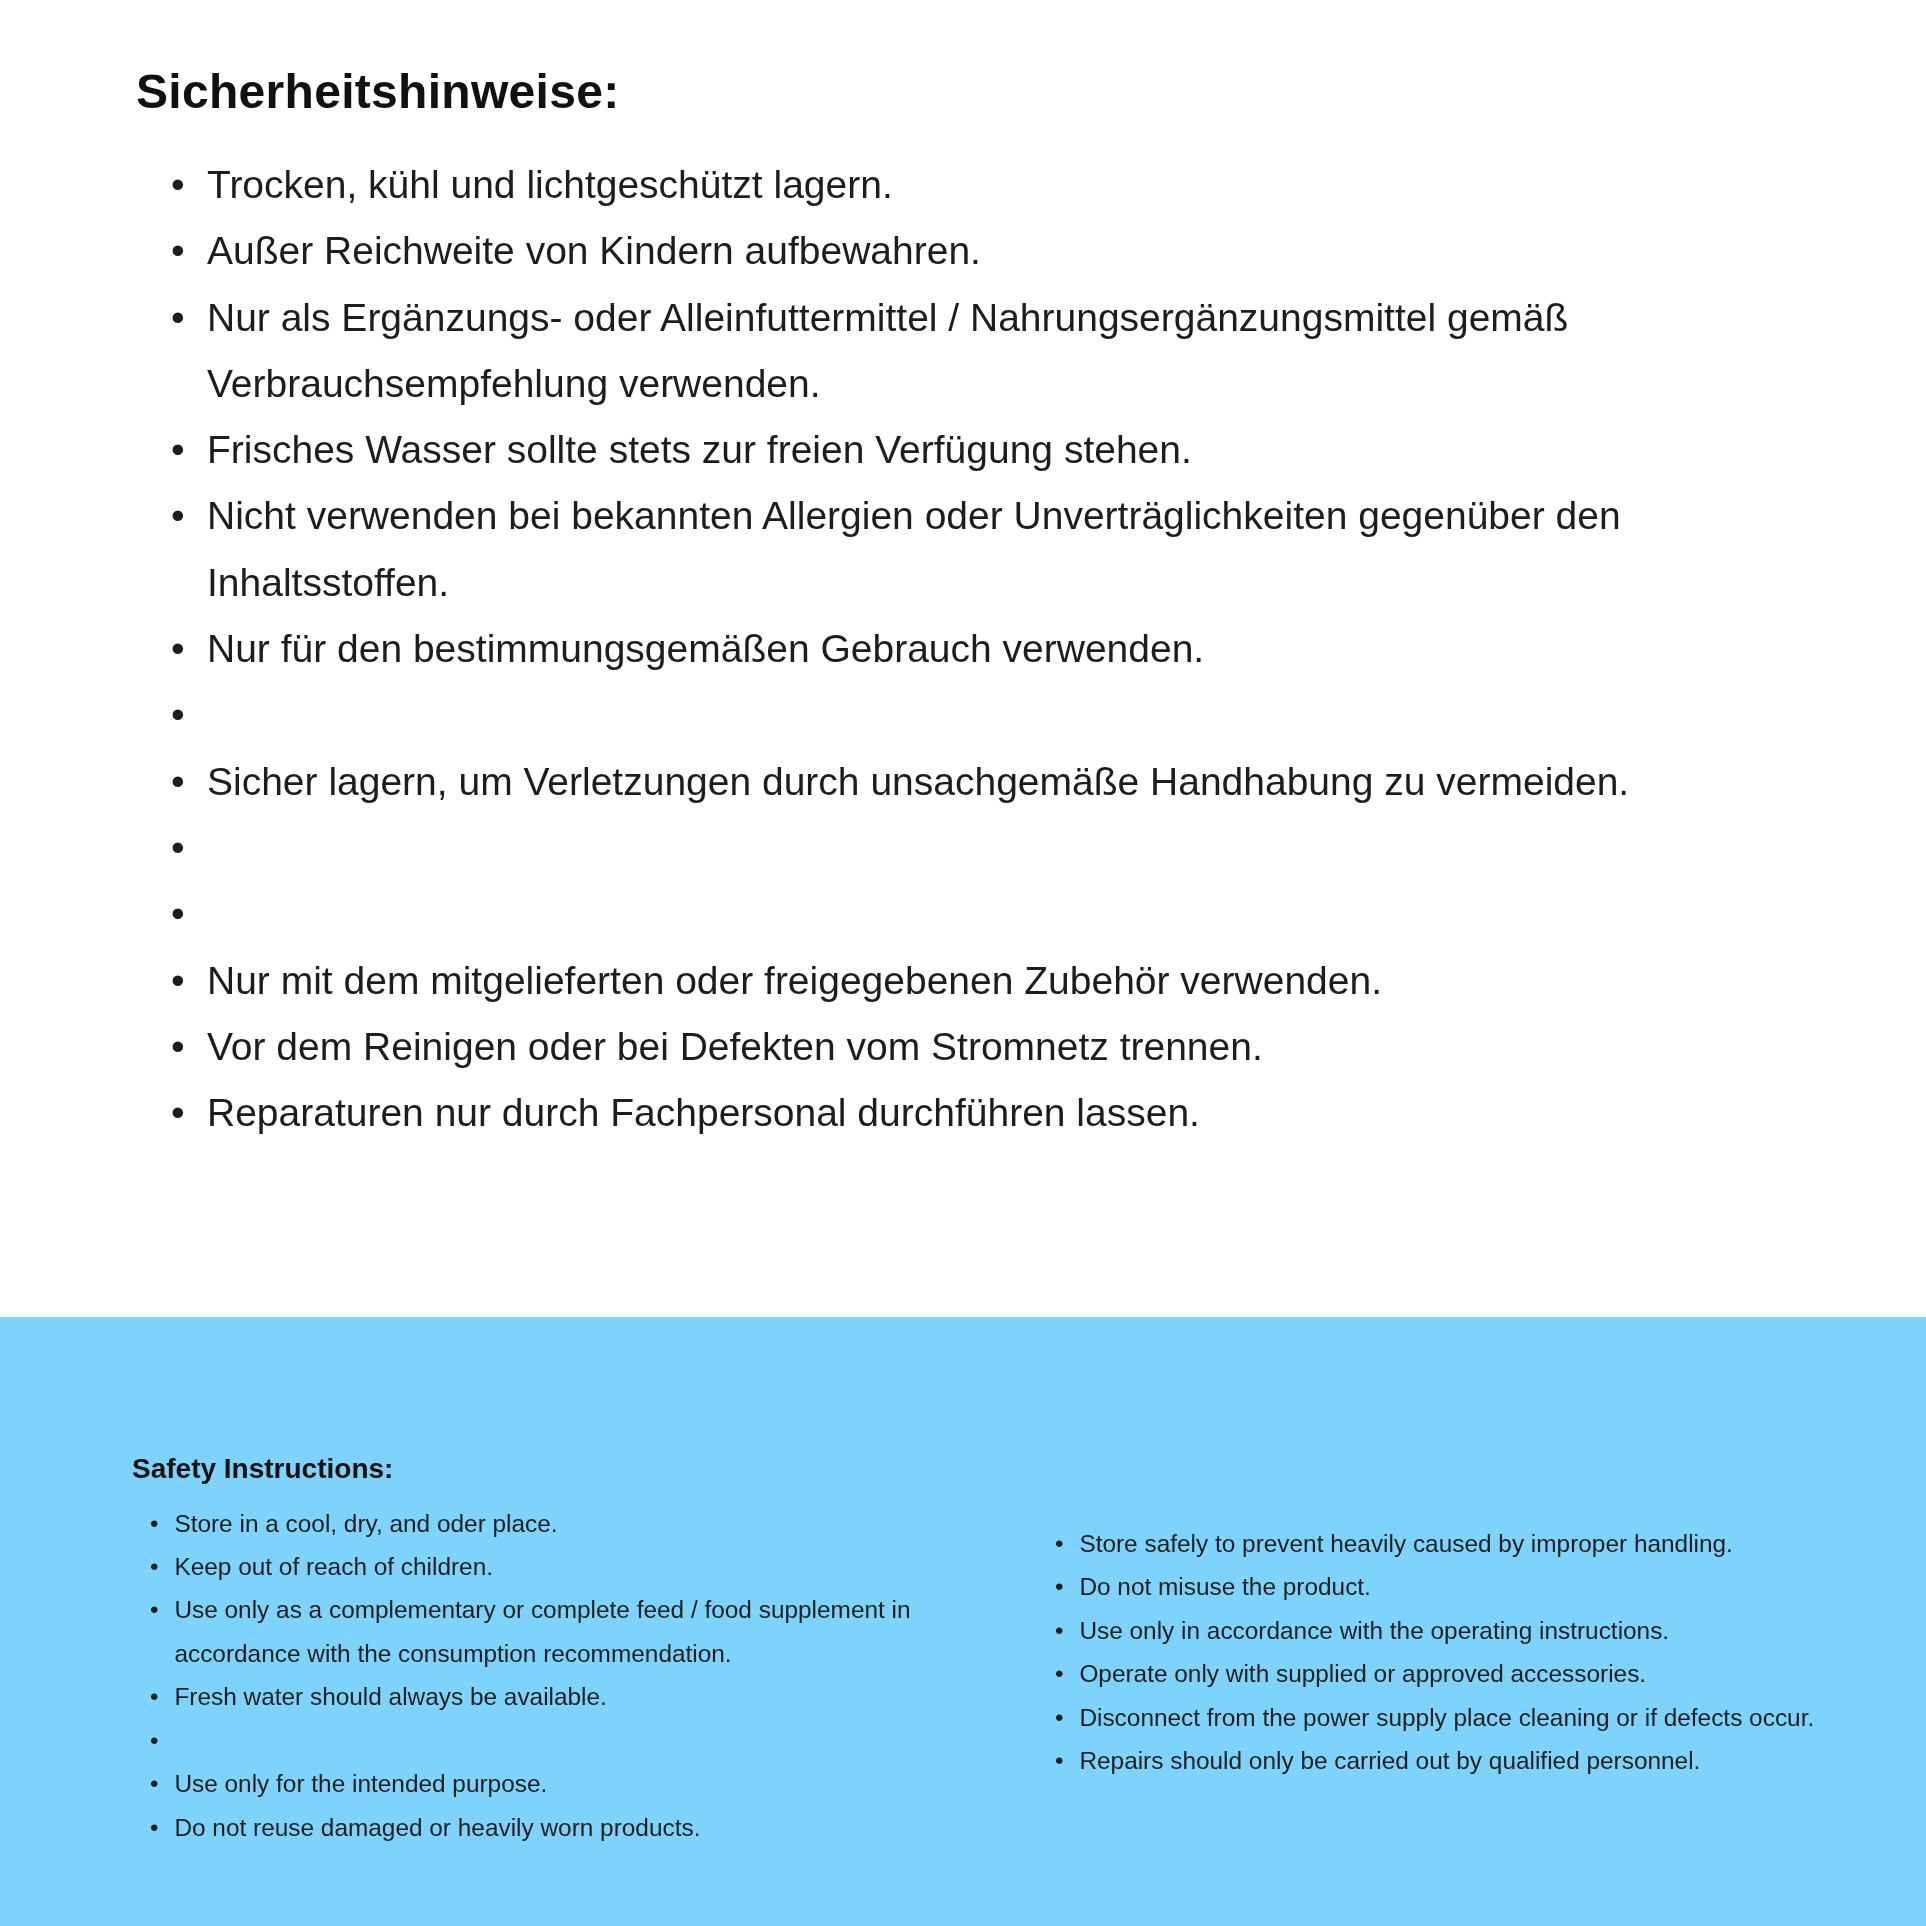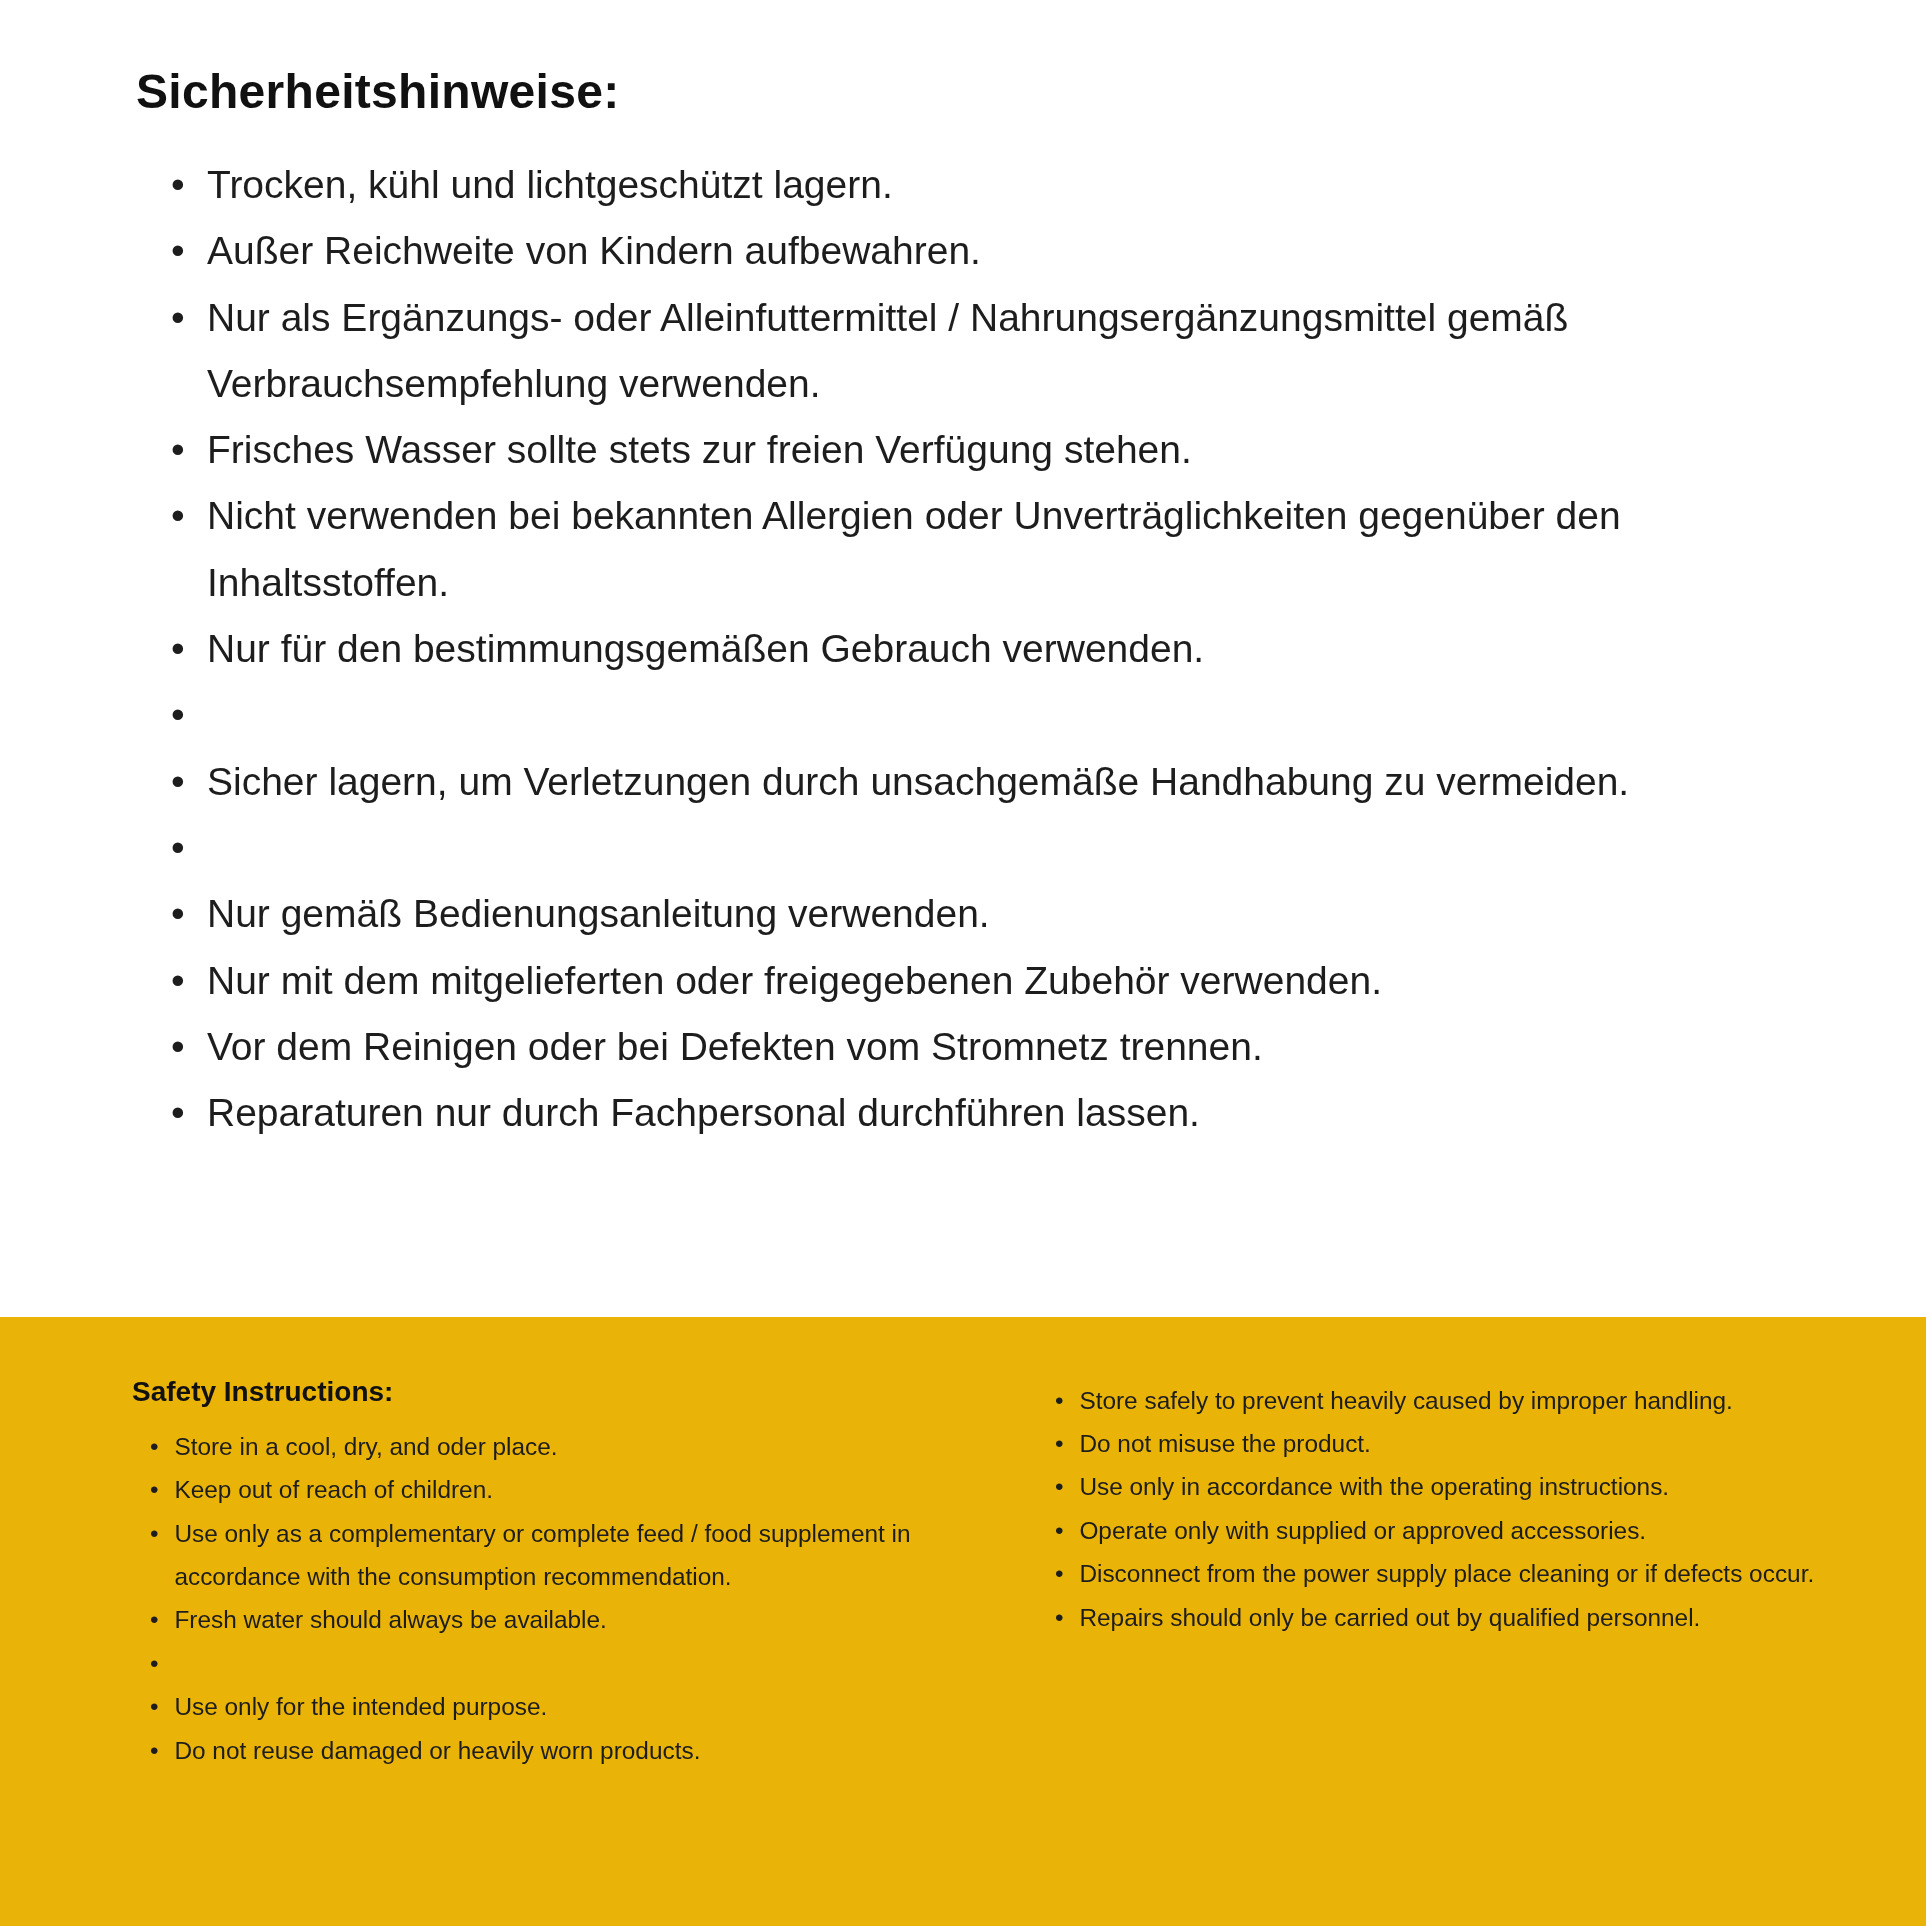--- a/index.html
+++ b/index.html
@@ -46,25 +46,25 @@
   }
   .de-list .marker {
     flex: 0 0 36px;
     width: 36px;
   }
 
   
   .en-section {
     height: 609px;
     box-sizing: border-box;
-    background: #eab308;
+    background: #7dd3fc;
     padding: 59px 96px 0 132px;
     display: flex;
     gap: 58px;
-    align-items: flex-start;
+    align-items: center;
   }
   .en-col-left {
     width: 847px;
     flex: 0 0 847px;
   }
   .en-col-right {
     flex: 1 1 auto;
     padding-top: 2.6px;
   }
   .en-title {
@@ -125,21 +125,20 @@
       </div>
       <div class="item">
         <span class="marker">•</span>
         <span class="text">Sicher lagern, um Verletzungen durch unsachgemäße Handhabung zu vermeiden.</span>
       </div>
       <div class="item">
         <span class="marker">•</span>
       </div>
       <div class="item">
         <span class="marker">•</span>
-        <span class="text">Nur gemäß Bedienungsanleitung verwenden.</span>
       </div>
       <div class="item">
         <span class="marker">•</span>
         <span class="text">Nur mit dem mitgelieferten oder freigegebenen Zubehör verwenden.</span>
       </div>
       <div class="item">
         <span class="marker">•</span>
         <span class="text">Vor dem Reinigen oder bei Defekten vom Stromnetz trennen.</span>
       </div>
       <div class="item">

